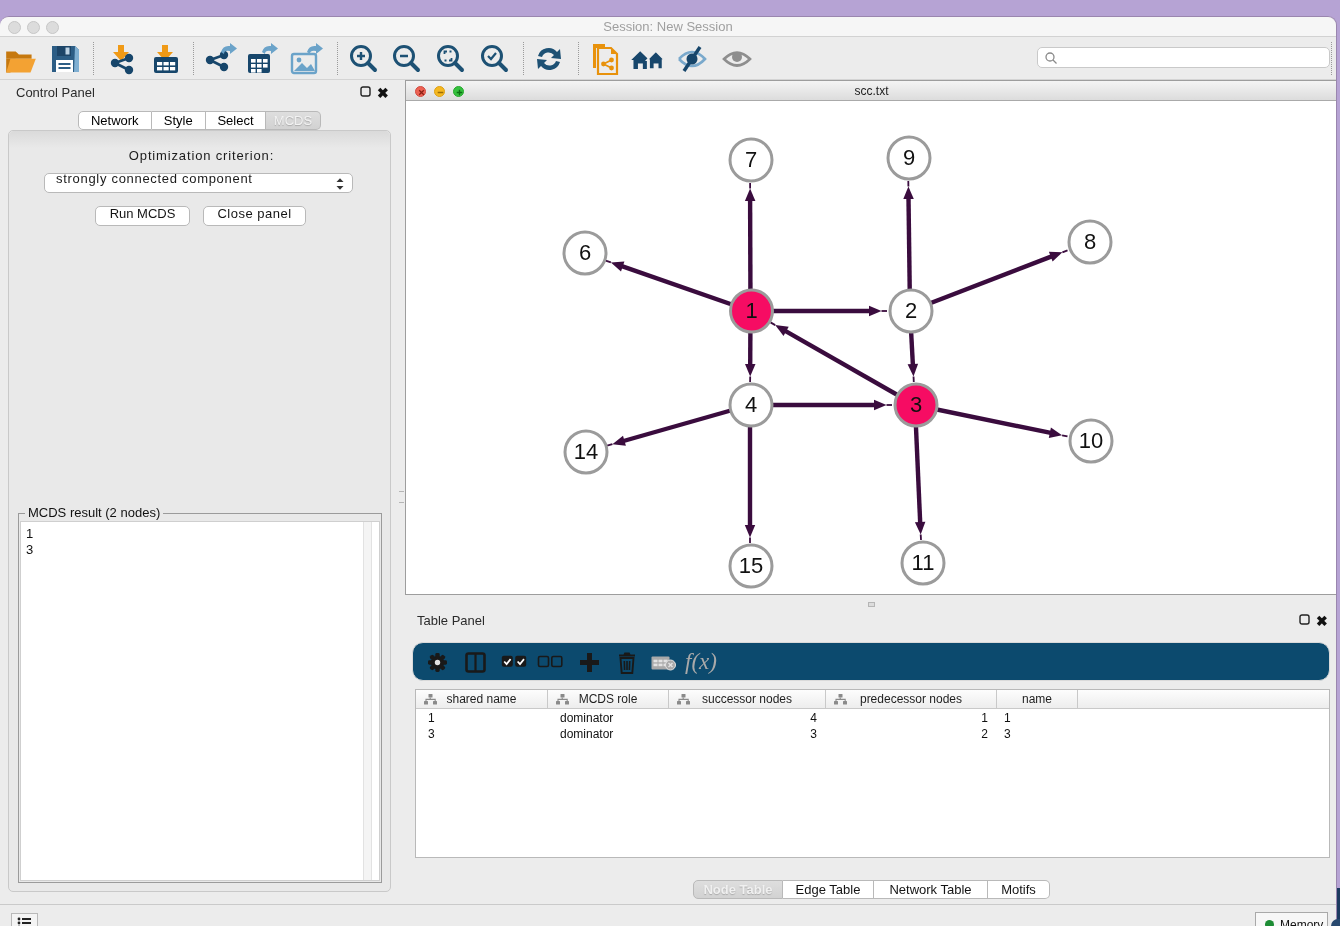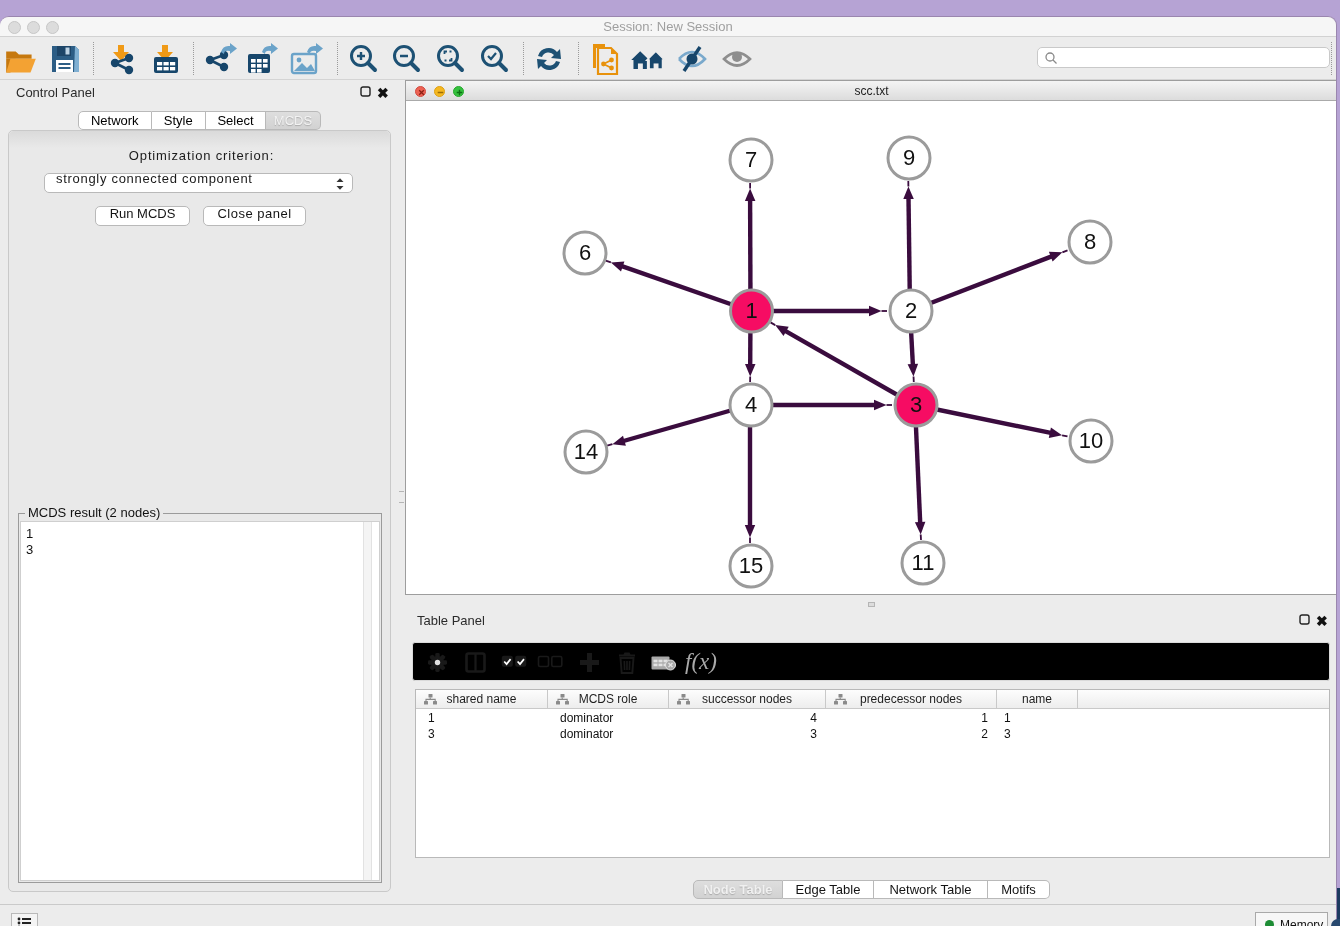--- a/index.html
+++ b/index.html
@@ -58,21 +58,21 @@
   border:1px solid #9d9d9d; border-right:none; background:#fff; }
 #net-titlebar { position:absolute; left:0; top:0; width:100%; height:20px;
   background:linear-gradient(#f4f4f4,#dcdcdc); border-bottom:1px solid #aaa; }
 #net-title { position:absolute; width:100%; text-align:center; top:3px; font-size:12px; color:#222; }
 .mac { position:absolute; top:4.5px; width:11px; height:11px; border-radius:50%; }
 .mac svg { position:absolute; left:0; top:0; }
 #canvas { position:absolute; left:0; top:20px; width:931px; height:494px; background:#fff; border-bottom:1px solid #9d9d9d; }
 
 #tp-title { position:absolute; left:417px; top:596px; font-size:13px; color:#2b2b2b; }
 #tp-toolbar { position:absolute; left:412px; top:625px; width:918px; height:39px;
-  background:#000000; border:1px solid #dadada; border-radius:3px; }
+  background:#0c4a6e; border:1px solid #dadada; border-radius:11px; }
 #tbl { position:absolute; left:415px; top:672px; width:915px; height:169px; background:#fff;
   border:1px solid #b9b9b9; font-size:12px; }
 #tbl-head { position:absolute; left:0; top:0; width:100%; height:19px;
   background:linear-gradient(#fdfdfd,#ededed); border-bottom:1px solid #c9c9c9; }
 .th { position:absolute; top:0; height:19px; border-right:1px solid #c9c9c9;
   text-align:center; line-height:19px; color:#1e1e1e; }
 .td { position:absolute; height:17px; line-height:17px; color:#111; }
 #tp-tabs { position:absolute; left:693px; top:863px; height:19px; display:flex; }
 .tab2 { height:19px; font-size:13px; color:#141414; background:#fff; border:1px solid #b9b9b9;
   border-left:none; display:flex; align-items:center; justify-content:center; }

